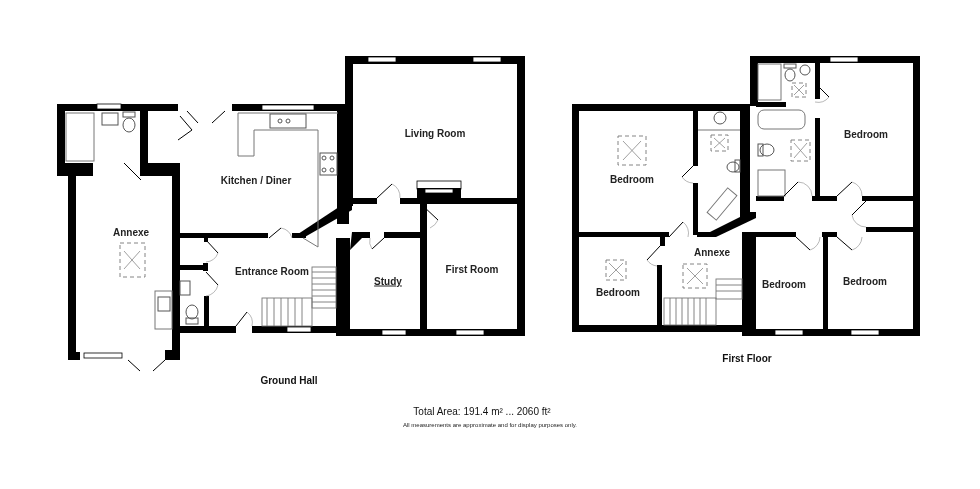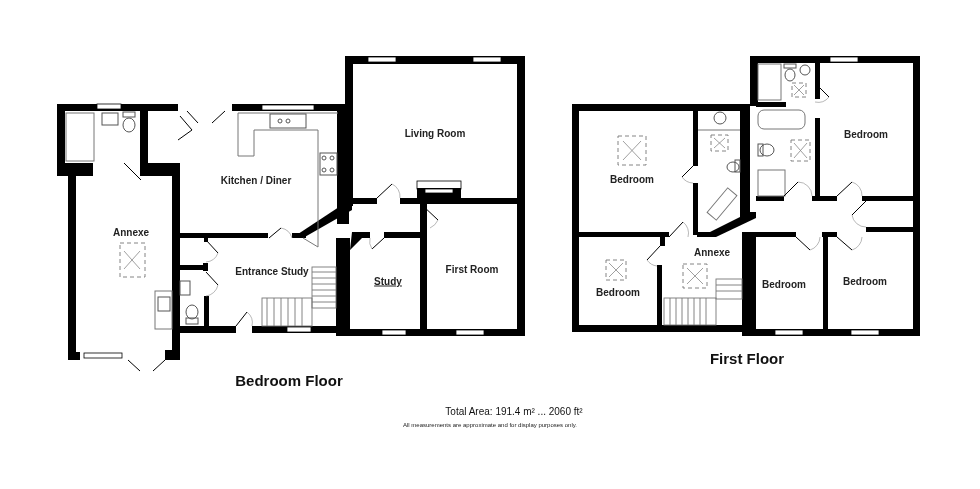--- a/index.html
+++ b/index.html
@@ -8,22 +8,22 @@
   .wall { fill:#000; }
   .win { fill:#fff; stroke:#000; stroke-width:0.8; }
   .fix { fill:none; stroke:#777; stroke-width:1; }
   .fixd { fill:none; stroke:#555; stroke-width:1; }
   .door { fill:none; stroke:#000; stroke-width:1; }
   .arc { fill:none; stroke:#999; stroke-width:0.7; }
   .sky { fill:none; stroke:#777; stroke-width:0.9; stroke-dasharray:4 3; }
   .skyx { stroke:#888; stroke-width:0.8; }
   .stair { fill:none; stroke:#777; stroke-width:0.9; }
   .label { position:absolute; font-family:"Liberation Sans", sans-serif; font-weight:bold; font-size:10px; color:#222; white-space:nowrap; transform:translate(-50%,-50%); }
-  .floor-title { position:absolute; font-family:"Liberation Sans", sans-serif; font-weight:bold; font-size:15px; color:#111; transform:translate(-50%,-50%); white-space:nowrap; }
-  .total { position:absolute; left:514px; top:411px; transform:translate(-50%,-50%); font-size:10px; color:#111; white-space:nowrap; }
+  .floor-title { position:absolute; font-family:"Liberation Sans", sans-serif; font-weight:bold; font-size:10px; color:#111; transform:translate(-50%,-50%); white-space:nowrap; }
+  .total { position:absolute; left:482px; top:411px; transform:translate(-50%,-50%); font-size:10px; color:#111; white-space:nowrap; }
   .disclaimer { position:absolute; left:490px; top:425px; transform:translate(-50%,-50%); font-size:6px; color:#222; white-space:nowrap; }
 </style>
 </head>
 <body>
 
 <svg width="980" height="489" viewBox="0 0 980 489">
 
   <g>
 
     <rect class="wall" x="57" y="104" width="8" height="30"></rect>
@@ -251,24 +251,24 @@
     <line class="door" x1="796" y1="237" x2="810" y2="250"></line>
     <path class="arc" d="M810 250 A14 14 0 0 0 820 237"></path>
     <line class="door" x1="837" y1="237" x2="852" y2="250"></line>
     <path class="arc" d="M852 250 A14 14 0 0 0 862 237"></path>
   </g>
 </svg>
 
 <div class="label" style="left:131px; top:232px;">Annexe</div>
 <div class="label" style="left:256px; top:180px;">Kitchen / Diner</div>
 <div class="label" style="left:435px; top:133px;">Living Room</div>
-<div class="label" style="left:272px; top:271px;">Entrance Study</div>
+<div class="label" style="left:272px; top:271px;">Entrance Room</div>
 <div class="label" style="left:388px; top:281px;text-decoration:underline;">Study</div>
 <div class="label" style="left:472px; top:269px;">First Room</div>
-<div class="floor-title" style="left:289px; top:380px;">Bedroom Floor</div>
+<div class="floor-title" style="left:289px; top:380px;">Ground Hall</div>
 
 <div class="label" style="left:632px; top:179px;">Bedroom</div>
 <div class="label" style="left:866px; top:134px;">Bedroom</div>
 <div class="label" style="left:618px; top:292px;">Bedroom</div>
 <div class="label" style="left:784px; top:284px;">Bedroom</div>
 <div class="label" style="left:865px; top:281px;">Bedroom</div>
 <div class="label" style="left:712px; top:252px;">Annexe</div>
 <div class="floor-title" style="left:747px; top:358px;">First Floor</div>
 
 <div class="total">Total Area: 191.4 m² ... 2060 ft²</div>

